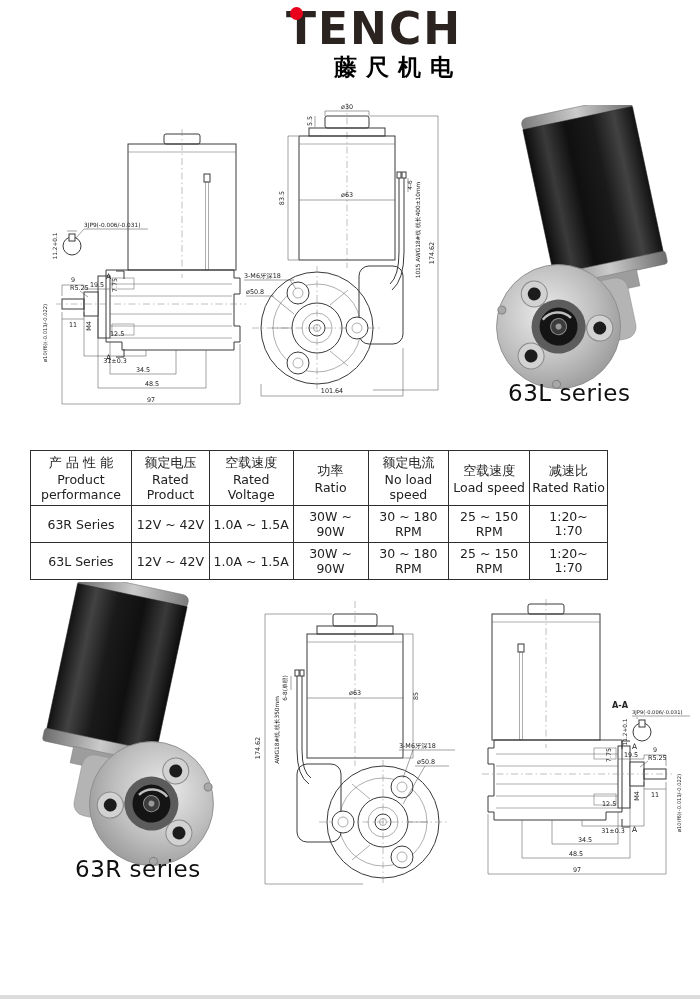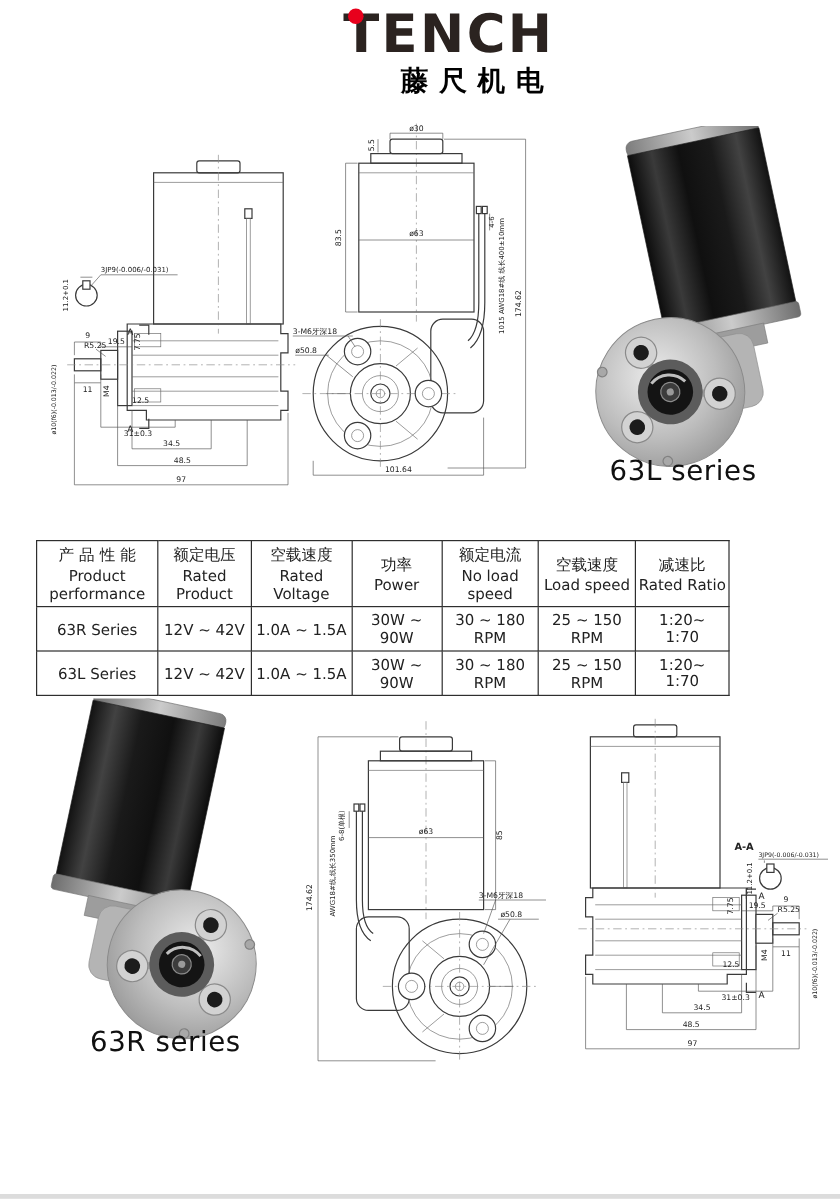--- a/index.html
+++ b/index.html
@@ -280,21 +280,21 @@
         <th>
           <div class="th-zh">额定电压</div>
           <div class="th-en">Rated Product</div>
           </th>
         <th>
           <div class="th-zh">空载速度</div>
           <div class="th-en">Rated Voltage</div>
           </th>
         <th>
           <div class="th-zh">功率</div>
-          <div class="th-en">Power</div>
+          <div class="th-en">Ratio</div>
           </th>
         <th>
           <div class="th-zh">额定电流</div>
           <div class="th-en">No load speed</div>
           </th>
         <th>
           <div class="th-zh">空载速度</div>
           <div class="th-en">Load speed</div>
           </th>
         <th>

